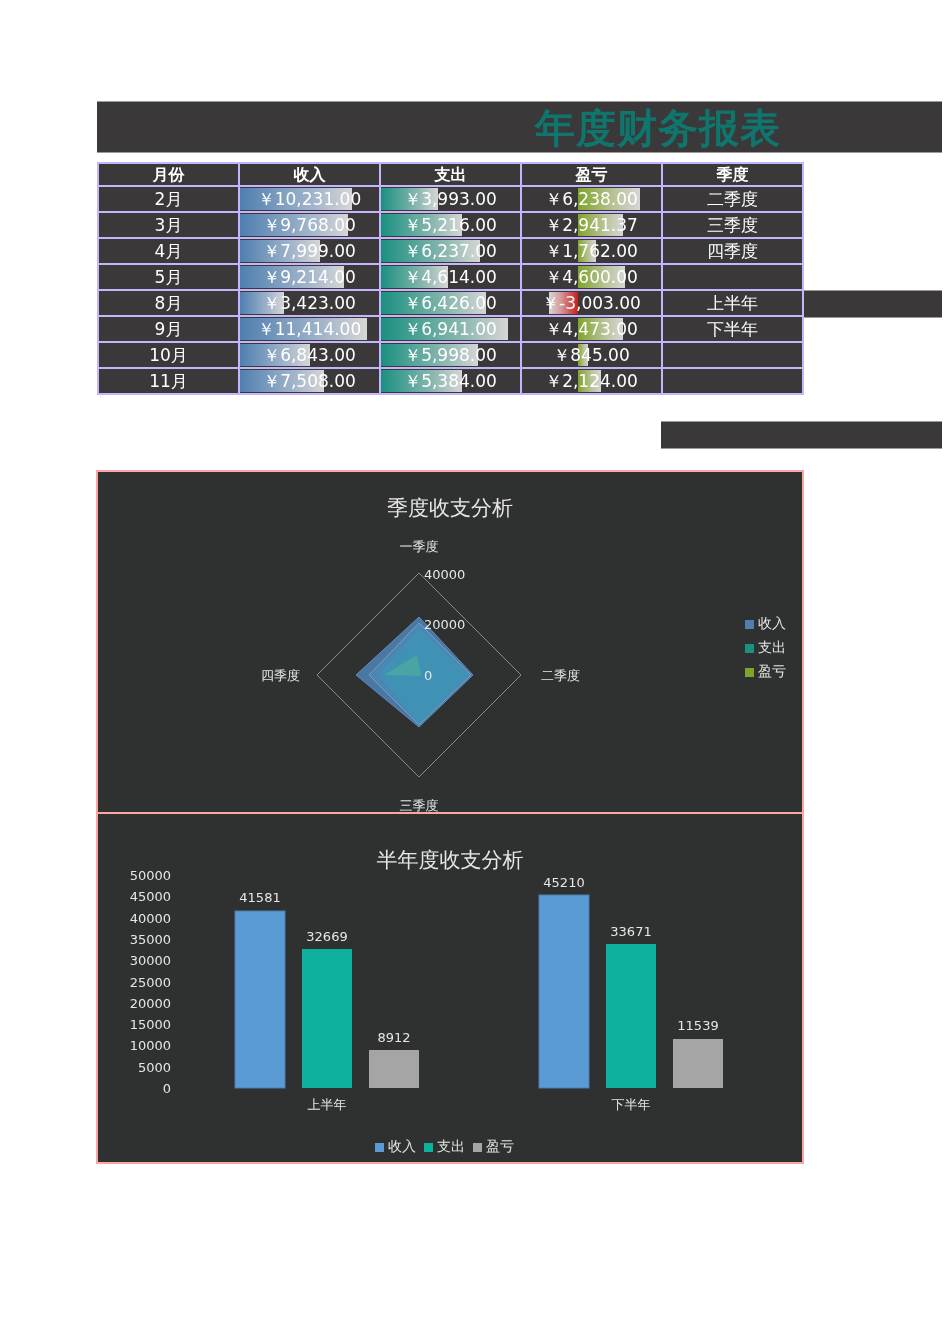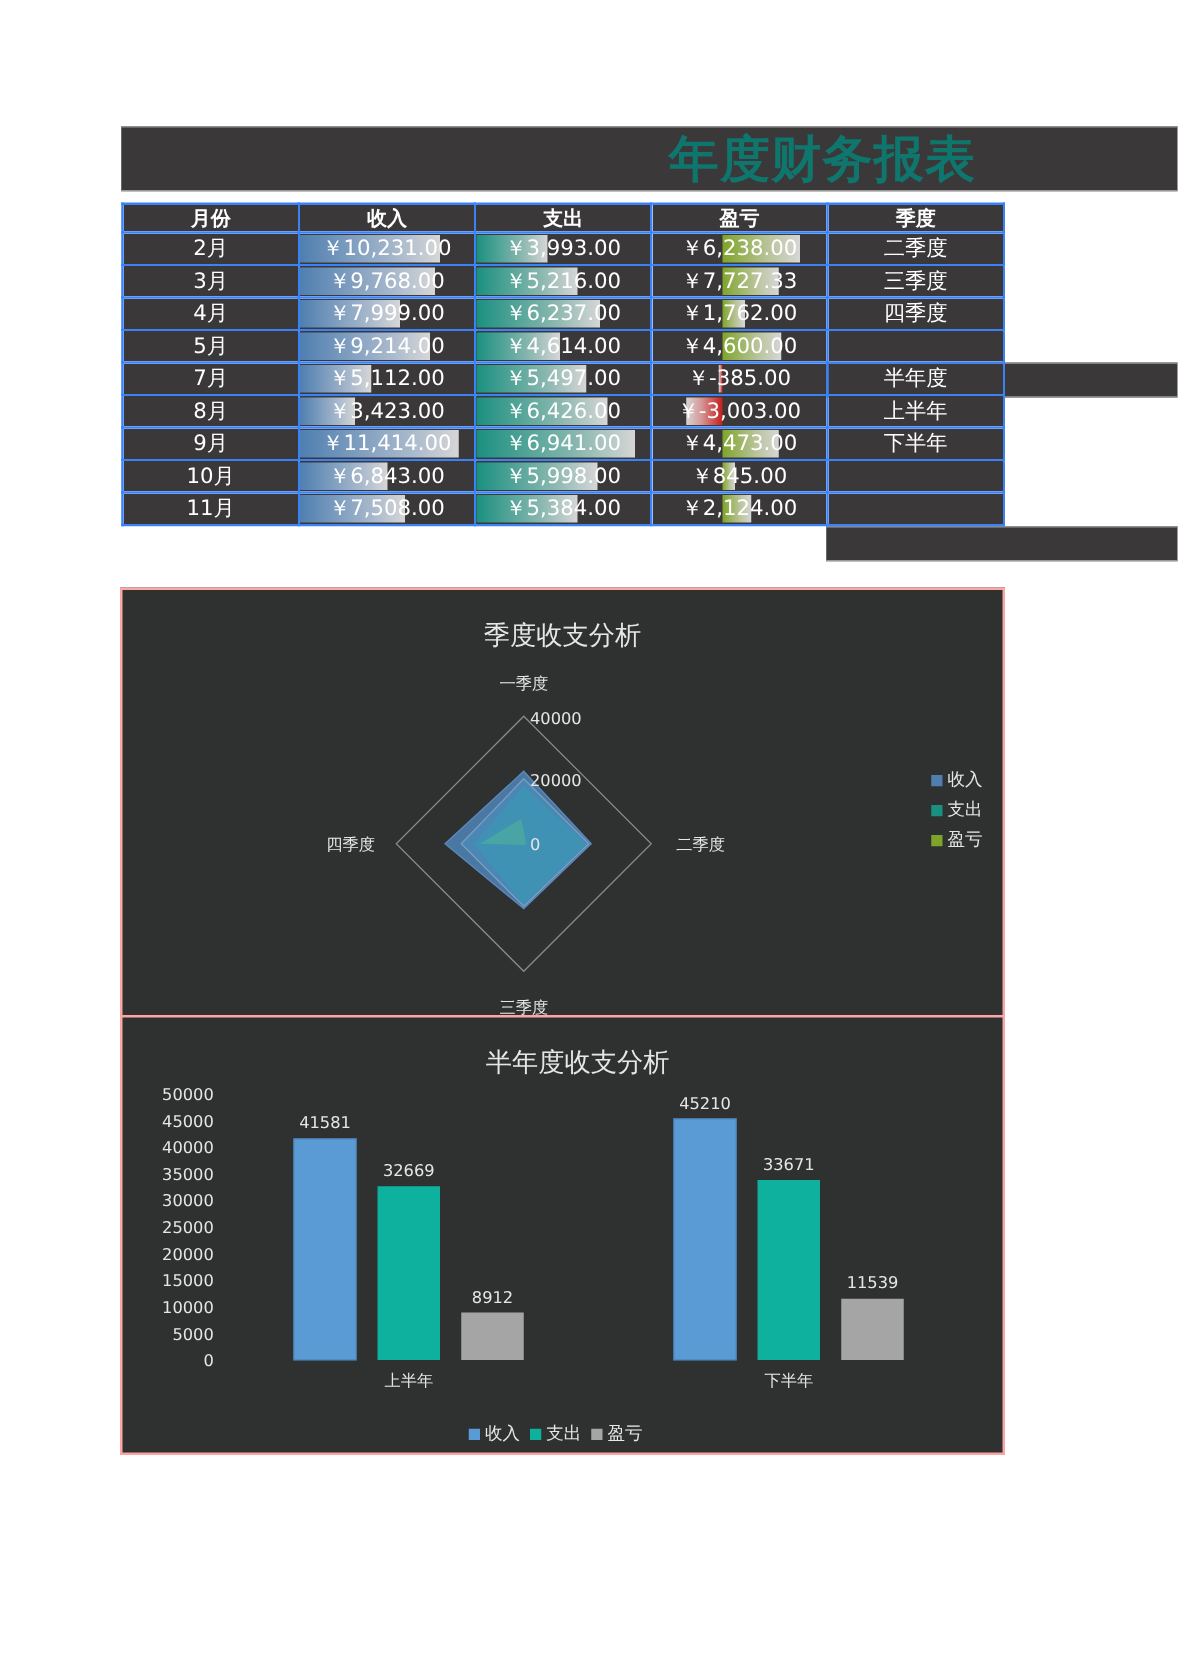--- a/index.html
+++ b/index.html
@@ -1,20 +1,20 @@
 <!DOCTYPE html>
 <html><head>
 <meta charset="utf-8">
 <style>
   html, body { margin:0; padding:0; background:#ffffff; }
   body { width:950px; height:1344px; position:relative; overflow:hidden; font-family:"DejaVu Sans", sans-serif; }
   .title-bar { position:absolute; left:97px; top:101px; width:845px; height:50px; background:#3a3838; border-top:1px solid #9a9a9a; border-bottom:1px solid #9a9a9a; }
   .title-text { position:absolute; left:535px; top:104px; font-size:40px; font-weight:bold; color:#0f766e; letter-spacing:1px; line-height:48px; }
   table.sheet { position:absolute; left:97px; top:162px; border-collapse:collapse; table-layout:fixed; }
-  table.sheet td, table.sheet th { width:139px; height:24px; padding:0; border:2px solid #3b82f6; background:#3a3838; color:#ffffff; text-align:center; font-size:17px; position:relative; overflow:hidden; line-height:24px; }
+  table.sheet td, table.sheet th { width:139px; height:24px; padding:0; border:2px solid #c4b5fd; background:#3a3838; color:#ffffff; text-align:center; font-size:17px; position:relative; overflow:hidden; line-height:24px; }
   table.sheet th { font-weight:bold; font-size:16px; height:21px; line-height:21px; }
   .bar { position:absolute; top:1px; bottom:1px; left:0; }
   .bar.inc { background:linear-gradient(90deg,#4f7fb0 0%,#a9b9cc 70%,#d6d6d6 100%); }
   .bar.exp { background:linear-gradient(90deg,#1a9080 0%,#8cb8b0 65%,#d6d6d6 100%); }
   .bar.pos { background:linear-gradient(90deg,#7fa42a 0%,#b9c49a 60%,#d6d6d6 100%); }
   .bar.neg { background:linear-gradient(270deg,#c61e1e 0%,#d69a9a 60%,#d6d6d6 100%); }
   .cell-text { position:relative; z-index:1; }
   .ext { position:absolute; left:661px; width:281px; height:26px; background:#3a3838; border-top:1px solid #9a9a9a; border-bottom:1px solid #9a9a9a; }
   .chart-panel { position:absolute; background:#2f3030; border:2px solid #fca5a5; }
   .chart-title { position:absolute; color:#e6e6e6; font-size:21px; text-align:center; width:100%; }
@@ -49,43 +49,36 @@
         <td><span class="cell-text">2月</span></td>
         <td><div class="bar inc" style="width: 111.76px;"></div><span class="cell-text">￥10,231.00</span></td>
         <td><div class="bar exp" style="width: 57.15px;"></div><span class="cell-text">￥3,993.00</span></td>
         <td><div class="bar pos" style="left: 56px; width: 61.5px;"></div><span class="cell-text">￥6,238.00</span></td>
         <td><span class="cell-text">二季度</span></td>
       </tr>
       <tr>
         <td><span class="cell-text">3月</span></td>
         <td><div class="bar inc" style="width: 107.95px;"></div><span class="cell-text">￥9,768.00</span></td>
         <td><div class="bar exp" style="width: 81.28px;"></div><span class="cell-text">￥5,216.00</span></td>
-        <td><div class="bar pos" style="left: 56px; width: 45.1px;"></div><span class="cell-text">￥7,727.33</span></td>
+        <td><div class="bar pos" style="left: 56px; width: 45.1px;"></div><span class="cell-text">￥2,941.37</span></td>
         <td><span class="cell-text">三季度</span></td>
       </tr>
       <tr>
         <td><span class="cell-text">4月</span></td>
         <td><div class="bar inc" style="width: 80.01px;"></div><span class="cell-text">￥7,999.00</span></td>
         <td><div class="bar exp" style="width: 99.06px;"></div><span class="cell-text">￥6,237.00</span></td>
         <td><div class="bar pos" style="left: 56px; width: 18.04px;"></div><span class="cell-text">￥1,762.00</span></td>
         <td><span class="cell-text">四季度</span></td>
       </tr>
       <tr>
         <td><span class="cell-text">5月</span></td>
         <td><div class="bar inc" style="width: 104.14px;"></div><span class="cell-text">￥9,214.00</span></td>
         <td><div class="bar exp" style="width: 67.31px;"></div><span class="cell-text">￥4,614.00</span></td>
         <td><div class="bar pos" style="left: 56px; width: 46.74px;"></div><span class="cell-text">￥4,600.00</span></td>
         <td><span class="cell-text"></span></td>
-      </tr>
-      <tr>
-        <td><span class="cell-text">7月</span></td>
-        <td><div class="bar inc" style="width: 57.15px;"></div><span class="cell-text">￥5,112.00</span></td>
-        <td><div class="bar exp" style="width: 87.63px;"></div><span class="cell-text">￥5,497.00</span></td>
-        <td><div class="bar neg" style="left: 52.64px; width: 3.36px;"></div><span class="cell-text">￥-385.00</span></td>
-        <td><span class="cell-text">半年度</span></td>
       </tr>
       <tr>
         <td><span class="cell-text">8月</span></td>
         <td><div class="bar inc" style="width: 44.45px;"></div><span class="cell-text">￥3,423.00</span></td>
         <td><div class="bar exp" style="width: 105.41px;"></div><span class="cell-text">￥6,426.00</span></td>
         <td><div class="bar neg" style="left: 26.88px; width: 29.12px;"></div><span class="cell-text">￥-3,003.00</span></td>
         <td><span class="cell-text">上半年</span></td>
       </tr>
       <tr>
         <td><span class="cell-text">9月</span></td>
@@ -139,21 +132,21 @@
       <span class="sw" style="background:#1a9080"></span>
       <span>支出</span>
     </div>
   <div>
       <span class="sw" style="background:#7fa42a"></span>
       <span>盈亏</span>
     </div>
 </div>
 
 <div class="chart-panel" style="left:96px; top:812px; width:704px; height:348px;">
-  <div class="chart-title" style="top:22px;padding-left:12px;">半年度收支分析</div>
+  <div class="chart-title" style="top:32px;">半年度收支分析</div>
   <svg width="704" height="348" style="position:absolute;left:0;top:0;">
 
     <g fill="#e6e6e6" font-size="13" text-anchor="end" id="yticks">
         <text x="73" y="66">50000</text>
         <text x="73" y="87.3">45000</text>
         <text x="73" y="108.6">40000</text>
         <text x="73" y="129.9">35000</text>
         <text x="73" y="151.2">30000</text>
         <text x="73" y="172.5">25000</text>
         <text x="73" y="193.8">20000</text>

